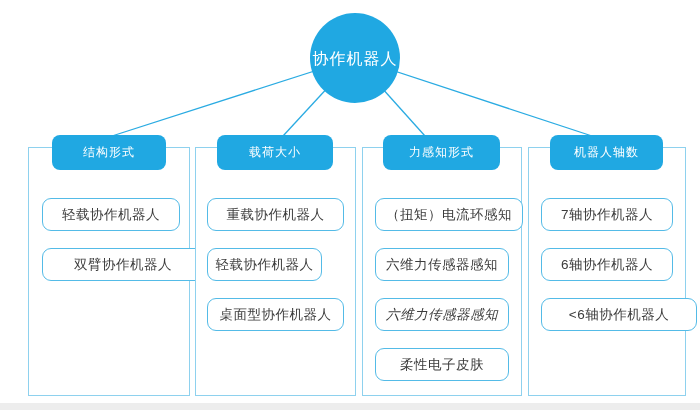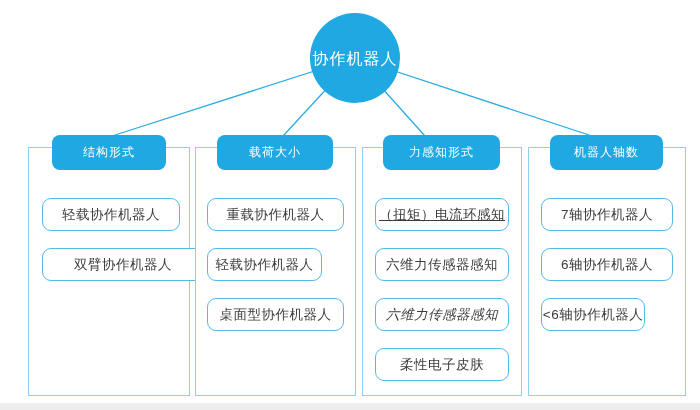--- a/index.html
+++ b/index.html
@@ -103,26 +103,26 @@
   <div class="item" style="left:42px; top:248px; width:162px;">双臂协作机器人</div>
 
   <div class="container" style="left:195px; width:161px;"></div>
   <div class="cat-header" style="left:217px; width:116px;">载荷大小</div>
   <div class="item" style="left:207px; top:198px; width:137px;">重载协作机器人</div>
   <div class="item" style="left:207px; top:248px; width:115px;">轻载协作机器人</div>
   <div class="item" style="left:207px; top:298px; width:137px;">桌面型协作机器人</div>
 
   <div class="container" style="left:362px; width:160px;"></div>
   <div class="cat-header" style="left:383px; width:117px;">力感知形式</div>
-  <div class="item" style="left:375px; top:198px; width:134px;text-decoration:underline;">（扭矩）电流环感知</div>
+  <div class="item" style="left:375px; top:198px; width:148px;">（扭矩）电流环感知</div>
   <div class="item" style="left:375px; top:248px; width:134px;">六维力传感器感知</div>
   <div class="item" style="left:375px; top:298px; width:134px;font-style:italic;">六维力传感器感知</div>
   <div class="item" style="left:375px; top:348px; width:134px;">柔性电子皮肤</div>
 
   <div class="container" style="left:528px; width:158px;"></div>
   <div class="cat-header" style="left:550px; width:113px;">机器人轴数</div>
   <div class="item" style="left:541px; top:198px; width:132px;text-align:right;">7轴协作机器人</div>
   <div class="item" style="left:541px; top:248px; width:132px;">6轴协作机器人</div>
-  <div class="item" style="left:541px; top:298px; width:104px;">&lt;6轴协作机器人</div>
+  <div class="item" style="left:541px; top:298px; width:156px;">&lt;6轴协作机器人</div>
 
   <div class="footer-strip"></div>
 
 </div>
 
 </body></html>

